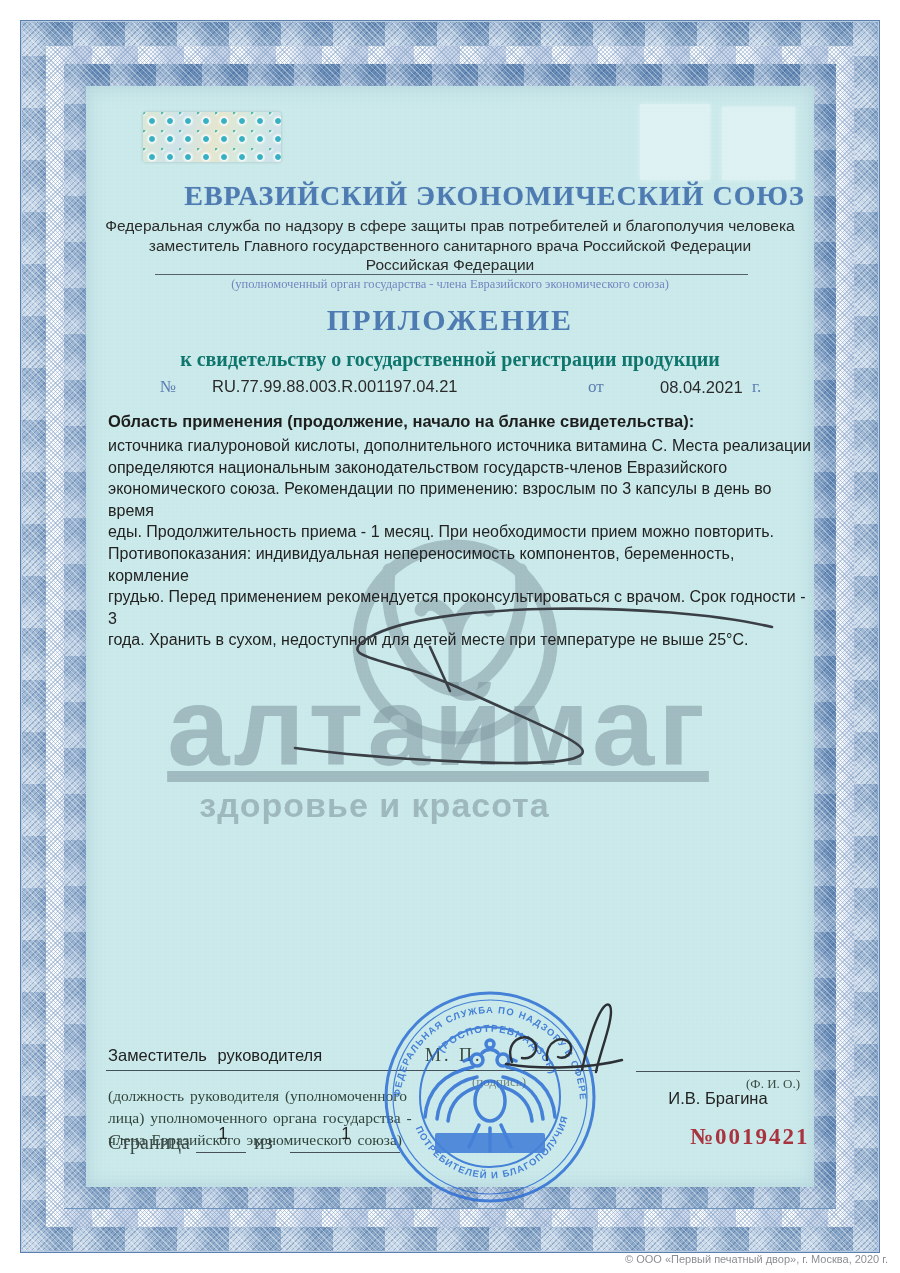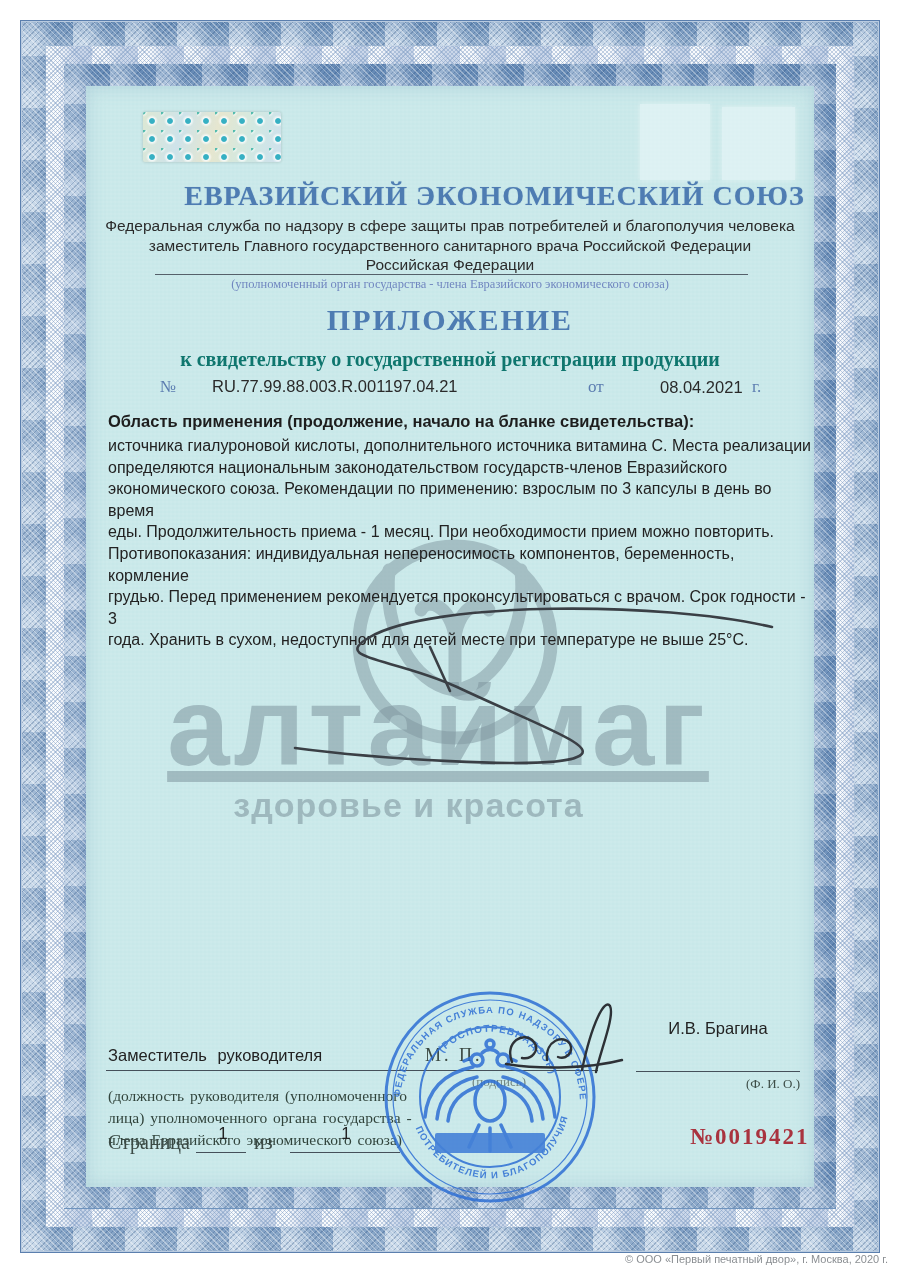--- a/index.html
+++ b/index.html
@@ -78,36 +78,36 @@
   
   #body-heading{left:108px;top:412px;width:700px;font-size:16.5px;font-weight:bold;color:#1d1d1d;}
   #body-text{left:108px;top:435px;width:705px;font-size:16px;line-height:21.6px;color:#222;
     white-space:pre-line;}
 
   
   #wm-logo{left:350px;top:537px;opacity:.5;}
   #wm-brand{left:0;top:662px;width:876px;text-align:center;
     font-size:112px;font-weight:bold;letter-spacing:4px;color:#7f969f;opacity:.55;text-decoration:underline;}
   #wm-tagline{left:0;top:786px;width:749px;text-align:center;
-    font-size:34px;font-weight:bold;color:#7f969f;opacity:.58;letter-spacing:1px;margin-left:34px;}
+    font-size:34px;font-weight:bold;color:#7f969f;opacity:.58;letter-spacing:1px;}
 
   
   #signature-main{left:280px;top:585px;}
   #signature-small{left:500px;top:990px;}
   #stamp{left:375px;top:985px;opacity:.85;}
   .stamp-ring-text{font-family:"Liberation Sans",sans-serif;font-size:9.5px;letter-spacing:1.2px;
     fill:#2e6fd4;font-weight:bold;}
 
   
   #position-title{left:108px;top:1046px;font-size:16.5px;color:#222;word-spacing:6px;}
   #sign-line{left:106px;top:1070px;width:492px;border-top:1px solid #45505a;}
   #sign-caption{left:472px;top:1074px;width:160px;text-align:left;
     font-family:"Liberation Serif",serif;font-size:13px;color:#55655f;opacity:.75;}
   #name-line{left:636px;top:1071px;width:164px;border-top:1px solid #45505a;}
-  #name{left:636px;top:1019px;width:164px;text-align:center;font-size:16.5px;color:#222;}
+  #name{left:636px;top:1089px;width:164px;text-align:center;font-size:16.5px;color:#222;}
   #name-caption{left:636px;top:1076px;width:164px;text-align:right;
     font-family:"Liberation Serif",serif;font-size:13px;color:#3e4e48;}
   #mp{left:425px;top:1045px;font-family:"Liberation Serif",serif;font-size:18px;
     letter-spacing:3px;color:#3c4a44;}
   #position-caption{left:108px;top:1085px;width:340px;font-family:"Liberation Serif",serif;
     font-size:15.5px;line-height:22px;color:#31443c;white-space:pre-line;word-spacing:2px;}
   #page-label{left:108px;top:1131px;}
   #page-cur{left:203px;top:1124px;font-size:17px;color:#222;width:40px;text-align:center;}
   #page-line1{left:196px;top:1152px;width:50px;border-top:1px solid #45505a;}
   #of-label{left:254px;top:1131px;}

